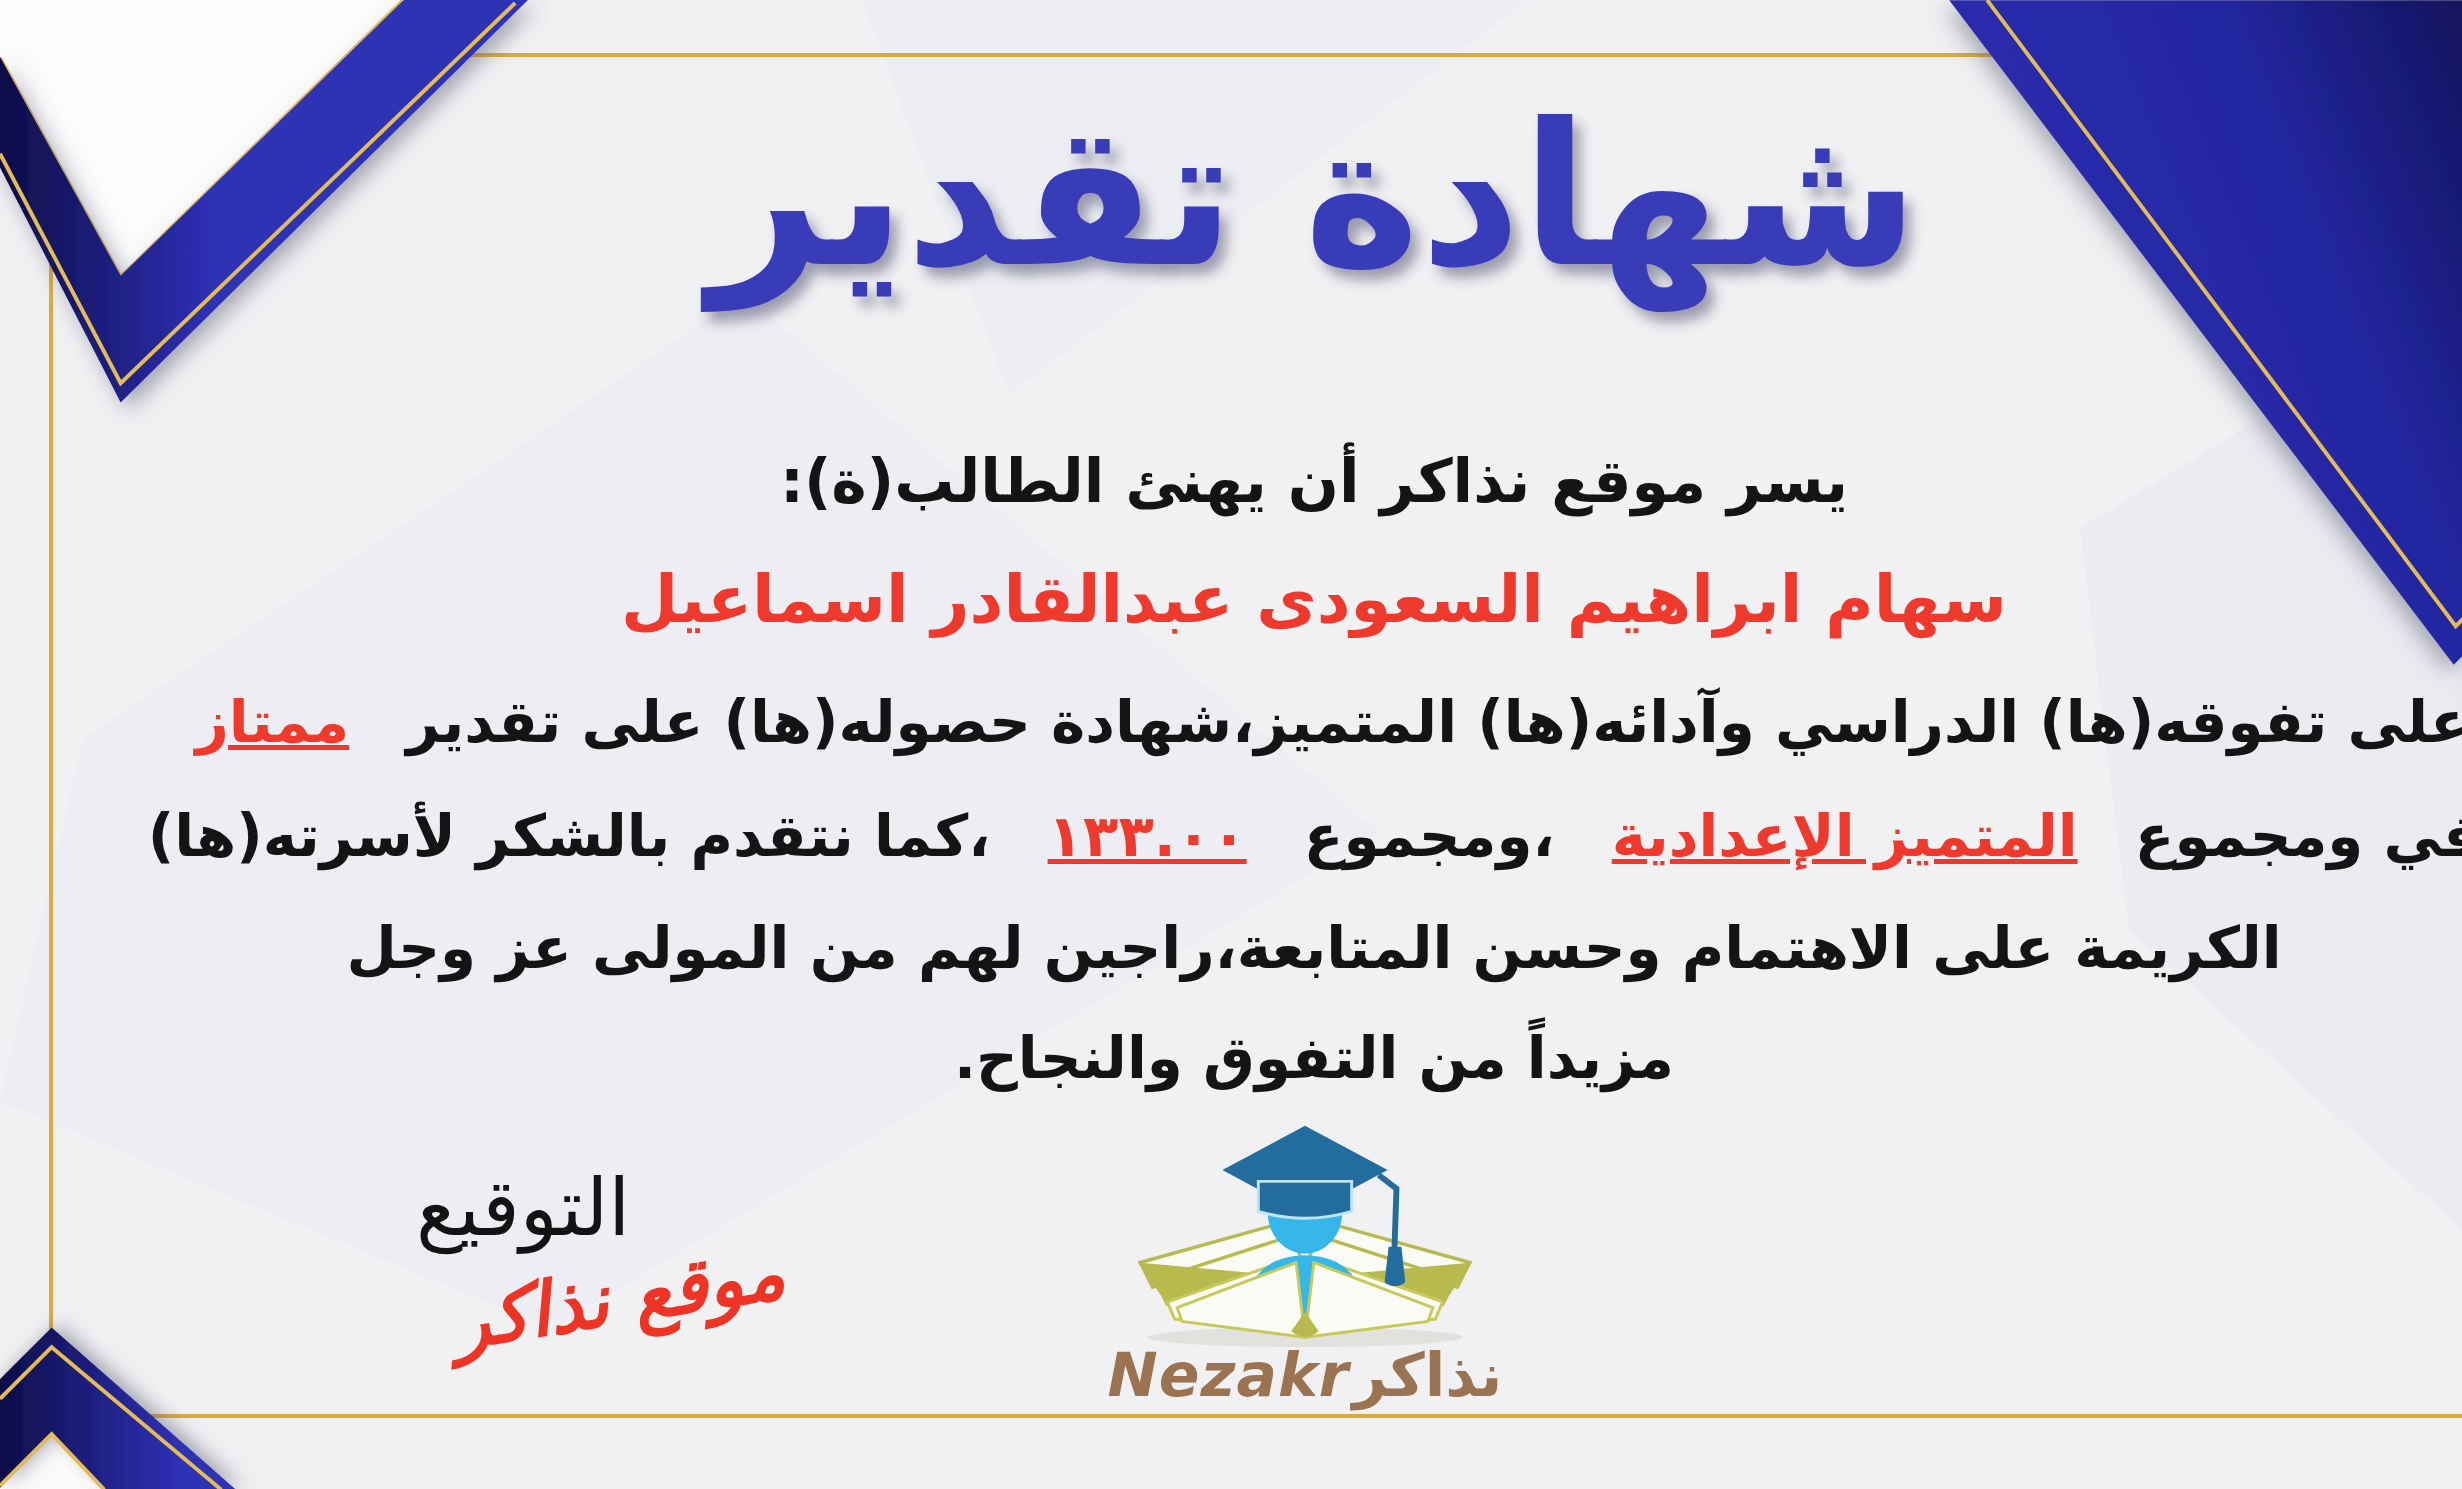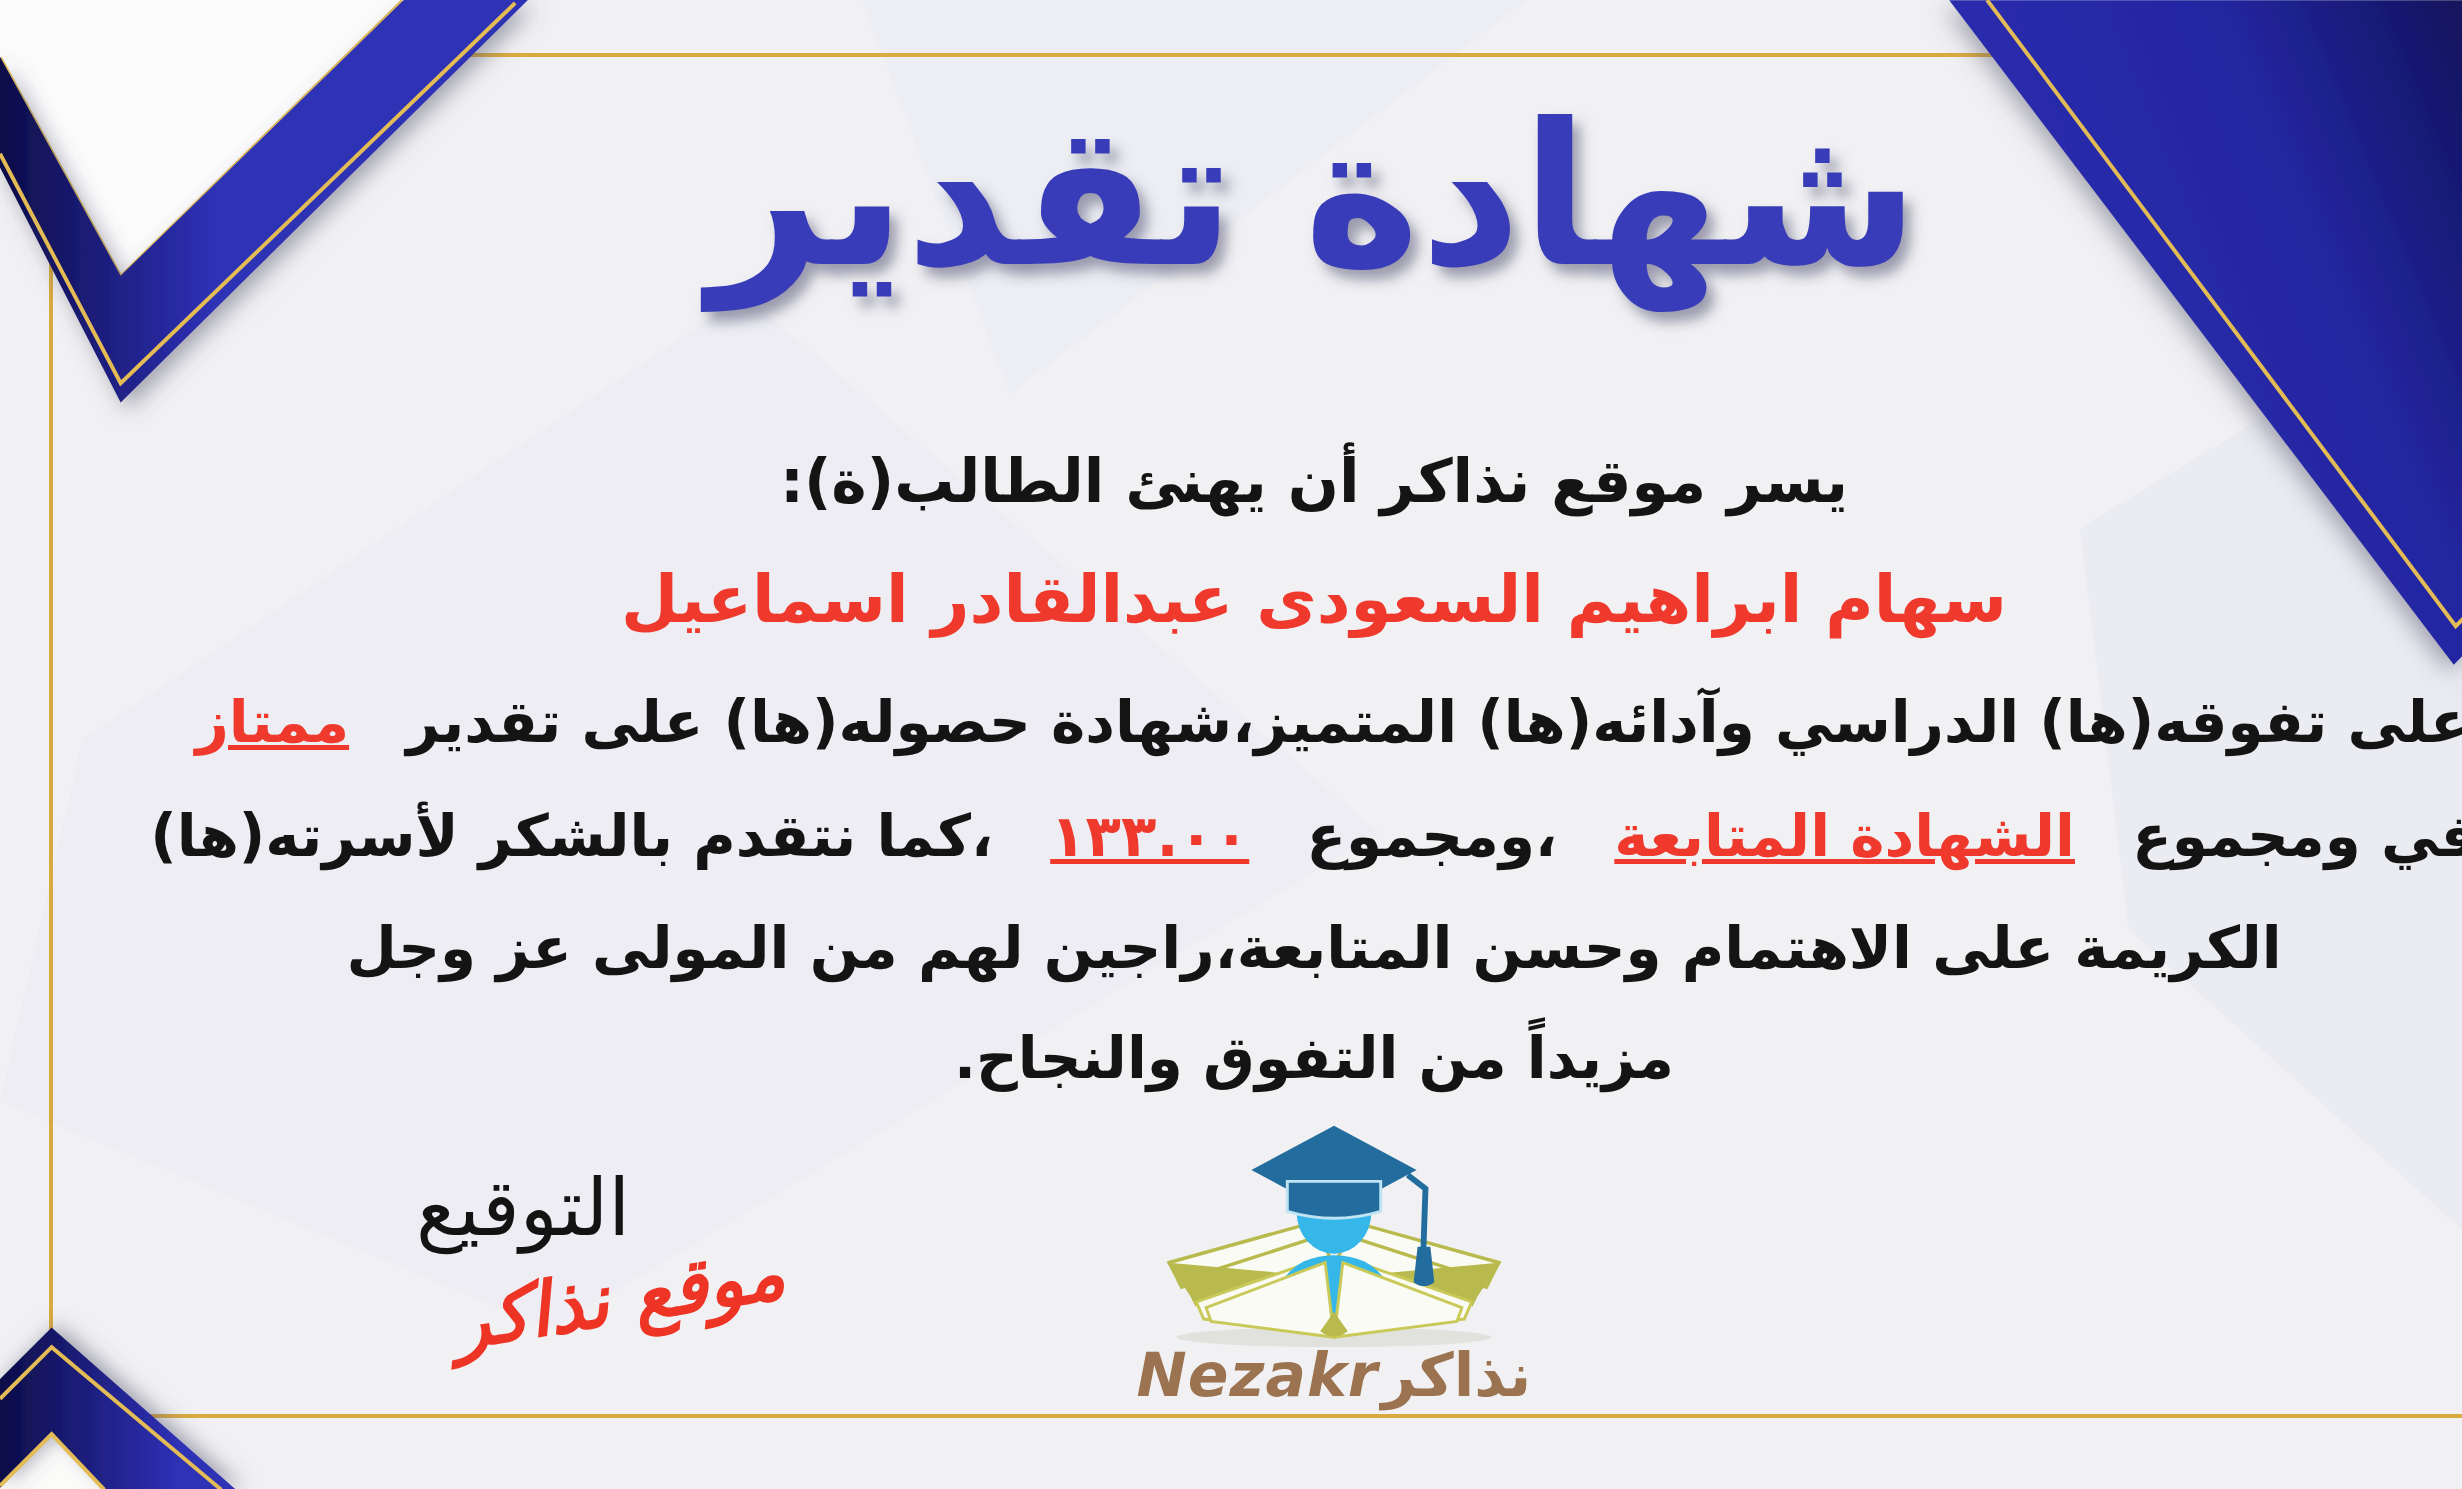--- a/index.html
+++ b/index.html
@@ -37,21 +37,21 @@
   .sig-label{
     position:absolute;left:416px;top:1162px;direction:rtl;
     font-size:79px;font-weight:normal;color:#131313;
   }
   .sig-script{
     position:absolute;left:460px;top:1280px;direction:rtl;
     font-size:74px;font-weight:bold;font-style:italic;color:#ee3425;
     transform:rotate(-9deg);transform-origin:left bottom;
   }
   .logo{
-    position:absolute;left:1147px;top:1115px;width:374px;text-align:right;
+    position:absolute;left:1118px;top:1115px;width:374px;text-align:right;
   }
   .logo-text{
     display:flex;direction:ltr;justify-content:center;align-items:baseline;
     gap:3px;margin-top:-12.8px;color:#9b7350;font-weight:bold;
   }
   .logo-latin{font-size:60px;font-style:italic;letter-spacing:1px;}
   .logo-arabic{font-size:60px;direction:rtl;}
 </style>
 </head>
 <body>
@@ -138,21 +138,21 @@
 
   <div class="line l2">سهام ابراهيم السعودى عبدالقادر اسماعيل</div>
 
   <div class="line l3">
     <span>على تفوقه(ها) الدراسي وآدائه(ها) المتميز،شهادة حصوله(ها) على تقدير</span>
     <span class="red gap">ممتاز</span>
   </div>
 
   <div class="line l4">
     <span>في ومجموع</span>
-    <span class="red gap">الشهادة المتابعة</span>
+    <span class="red gap">المتميز الإعدادية</span>
     <span>،ومجموع</span>
     <span class="red gap">١٣٣.٠٠</span>
     <span>،كما نتقدم بالشكر لأسرته(ها)</span>
   </div>
 
   <div class="line l5">الكريمة على الاهتمام وحسن المتابعة،راجين لهم من المولى عز وجل</div>
 
   <div class="line l6">مزيداً من التفوق والنجاح.</div>
 
   <div class="sig-label">التوقيع</div>

